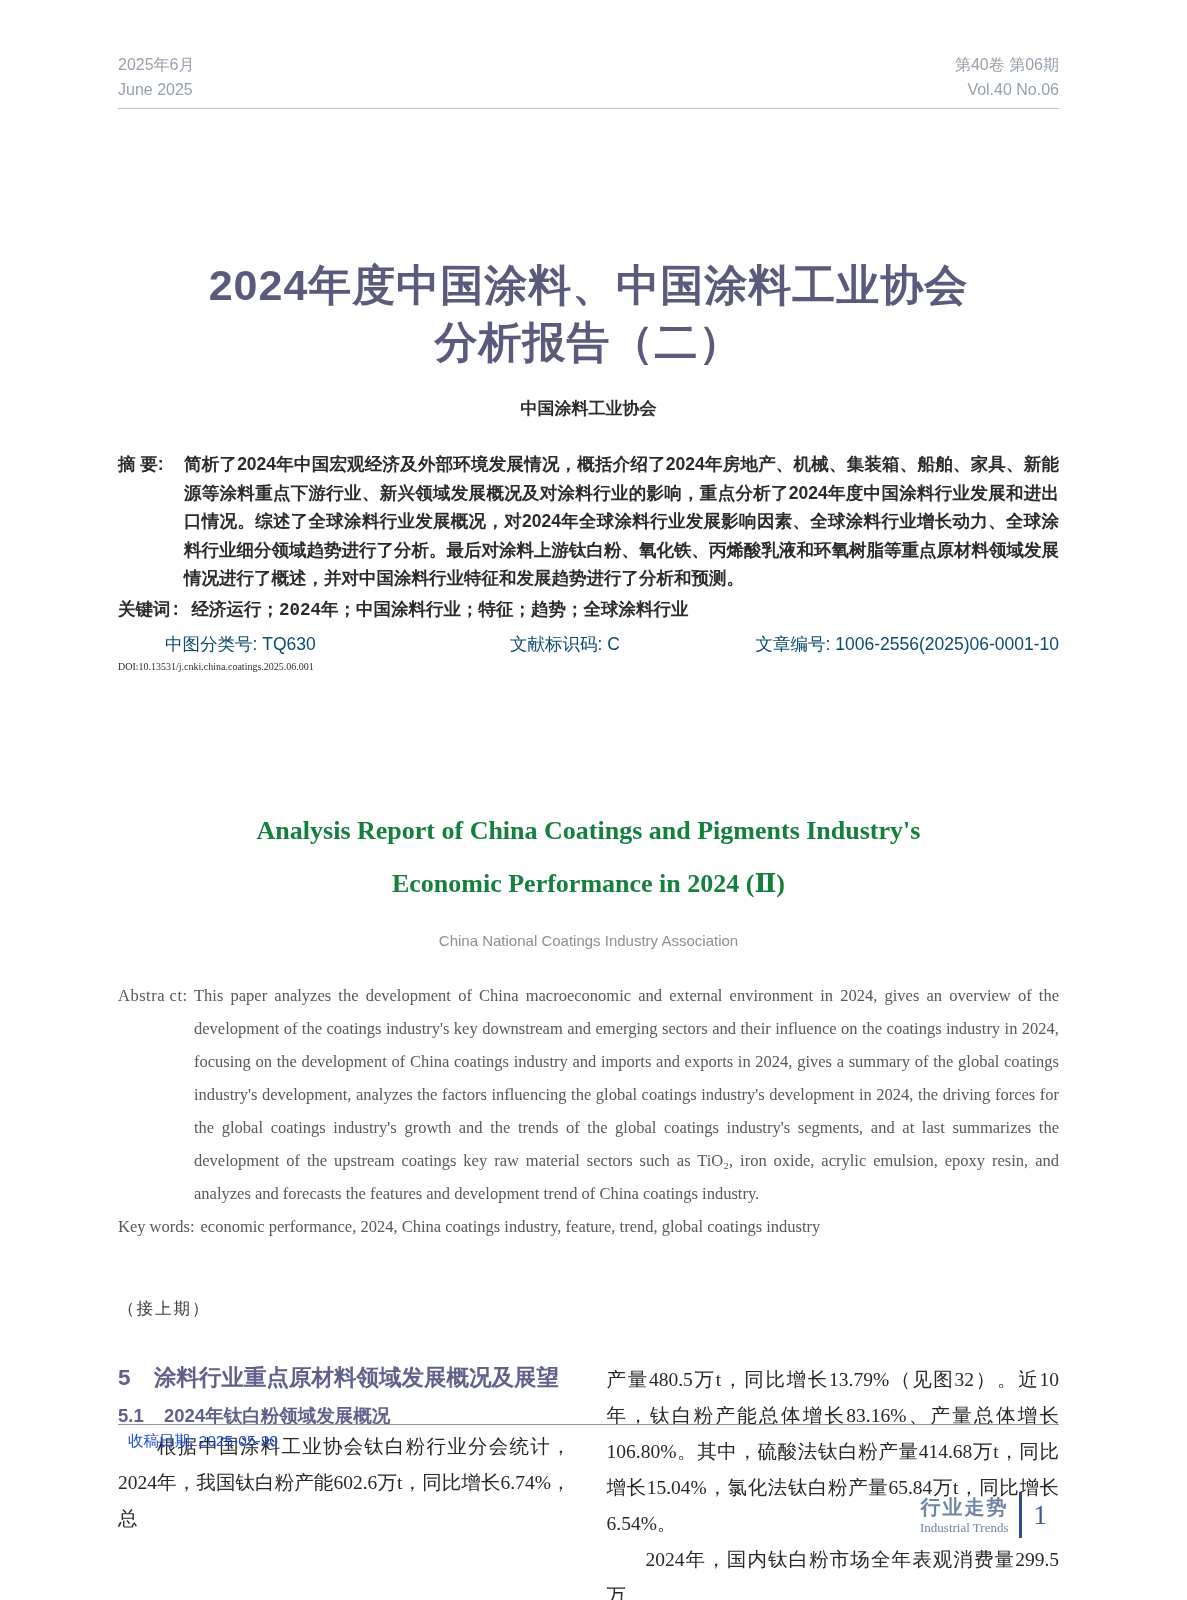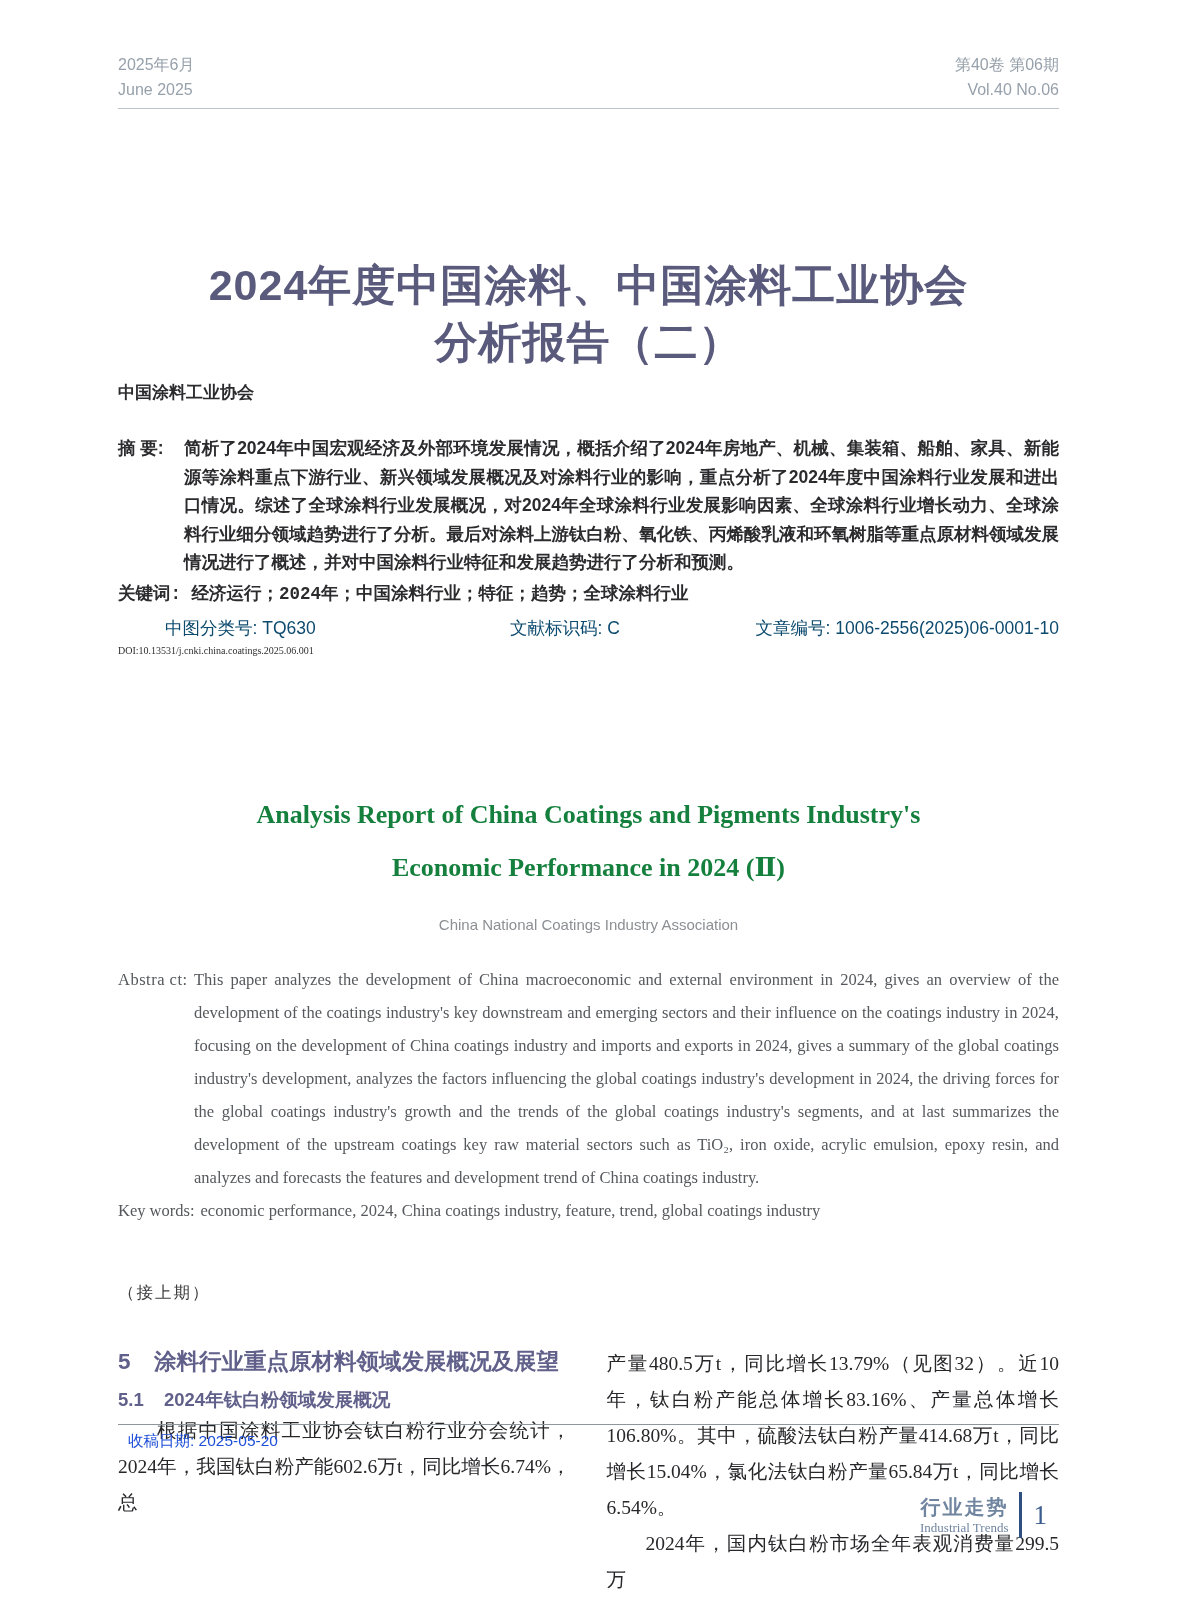--- a/index.html
+++ b/index.html
@@ -40,21 +40,22 @@
     margin-top: 148px;
     text-align: center;
     font-family: "Liberation Sans", sans-serif;
     font-weight: bold;
     font-size: 43px;
     line-height: 57px;
     color: #5a5a7c;
     letter-spacing: 1px;
   }
   .author-cn {
-    margin-top: 10px;
+    margin-top: 26px;
+    text-align: center;
     font-family: "Liberation Sans", sans-serif;
     font-weight: bold;
     font-size: 17px;
     color: #2b2b2e;
   }
 
   
   .abstract-cn {
     margin-top: 30px;
     display: flex;

